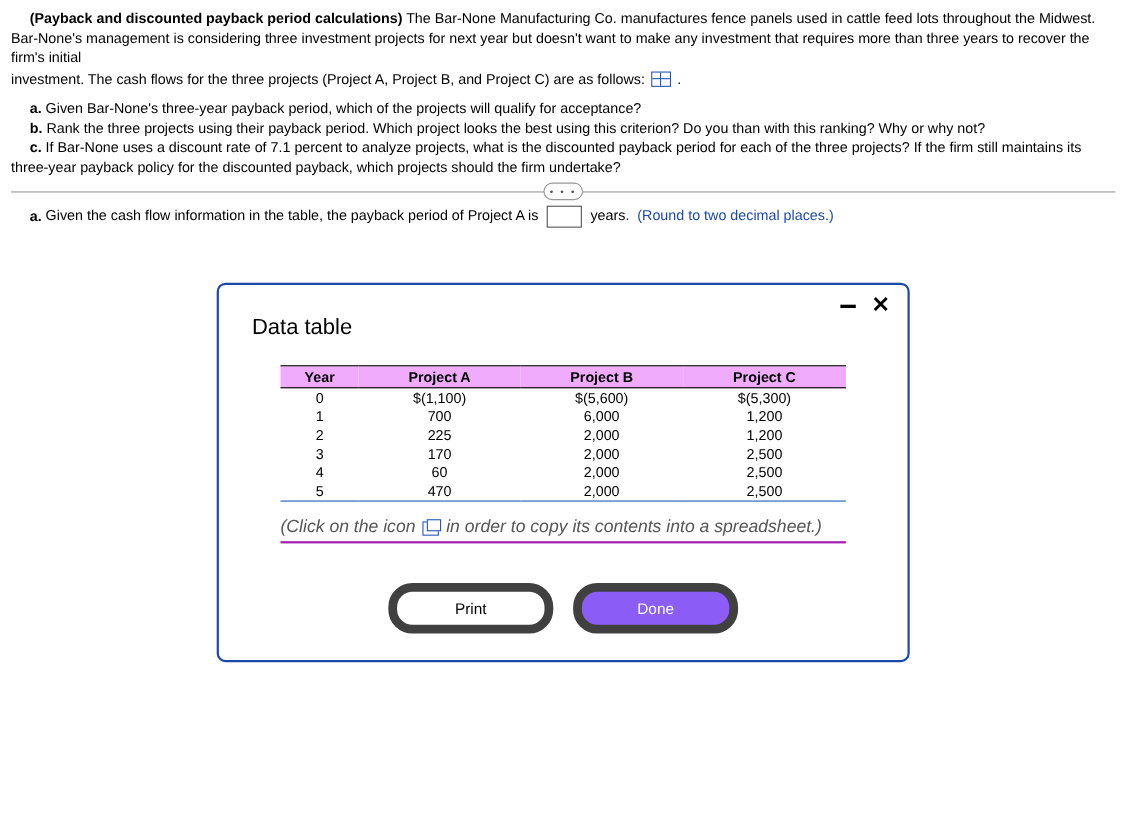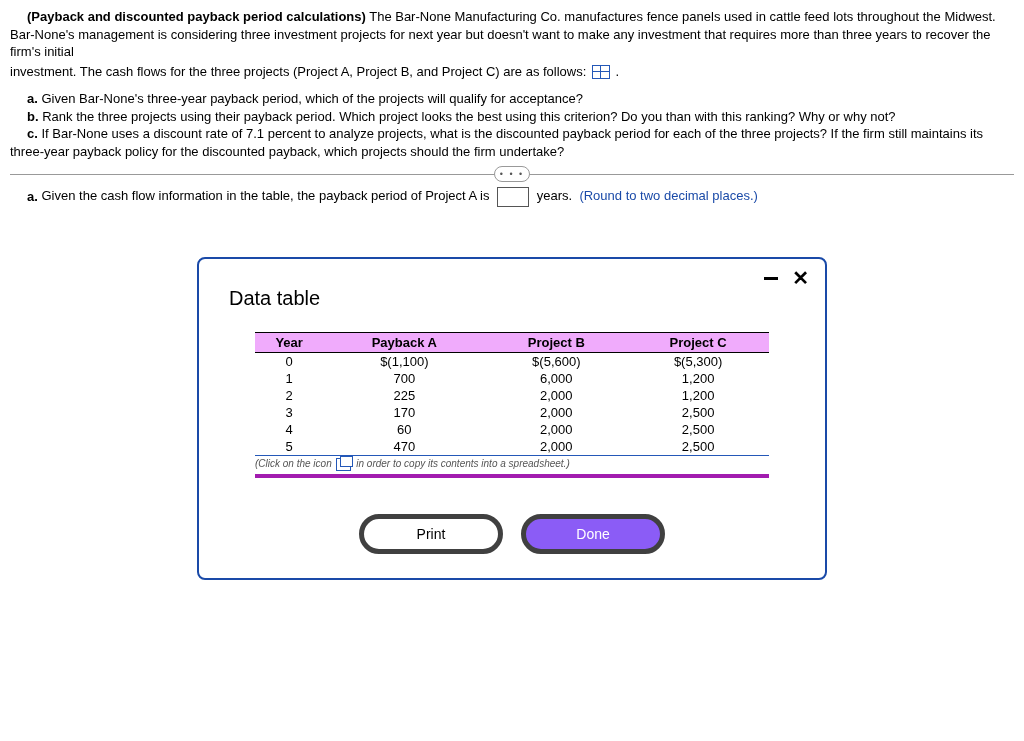--- a/index.html
+++ b/index.html
@@ -80,43 +80,43 @@
     text-align: center;
   }
   table.data td {
     padding: 1px 4px;
     text-align: center;
   }
   table.data td.year { text-align: center; }
   .last-row td { border-bottom: 1px solid #2458b8; }
   .table-note {
     font-style: italic; color: #555;
-    font-size: 10px;
-    border-bottom: 4px solid #a21caf;
+    font-size: 16px;
+    border-bottom: 2px solid #a21caf;
     padding: 2px 0 3px;
-    margin: 0 30px;
+    margin: 13px 30px;
   }
   .copy-icon {
     display:inline-block; width:13px; height:11px;
     border:1px solid #2458b8; background:#fff;
     vertical-align:middle; margin:0 2px;
     position:relative;
   }
   .copy-icon::after{
     content:""; position:absolute; top:-3px; left:3px;
     width:11px; height:9px; border:1px solid #2458b8; background:#fff;
   }
   .btn-row {
     display:flex; gap:18px; justify-content:center;
     margin-top: 36px;
   }
   .btn {
     min-width: 90px;
     padding: 7px 22px;
-    border: 5px solid #404040;
+    border: 8px solid #404040;
     border-radius: 22px;
     font-size: 14px;
     text-align: center;
     cursor: pointer;
   }
   .btn-outline { background:#fff; color:#000; }
   .btn-solid   { background:#8b5cf6; color:#fff; }
 </style>
 </head>
 <body>
@@ -154,21 +154,21 @@
     <div class="min-icon"></div>
     <div class="close-icon">✕</div>
   </div>
   <div class="modal-title">Data table</div>
 
   <div class="table-wrap">
     <table class="data">
       <thead>
         <tr>
           <th>Year</th>
-          <th>Payback A</th>
+          <th>Project A</th>
           <th>Project B</th>
           <th>Project C</th>
         </tr>
       </thead>
       <tbody>
         <tr>
           <td class="year">0</td>
           <td>$(1,100)</td>
           <td>$(5,600)</td>
           <td>$(5,300)</td>

